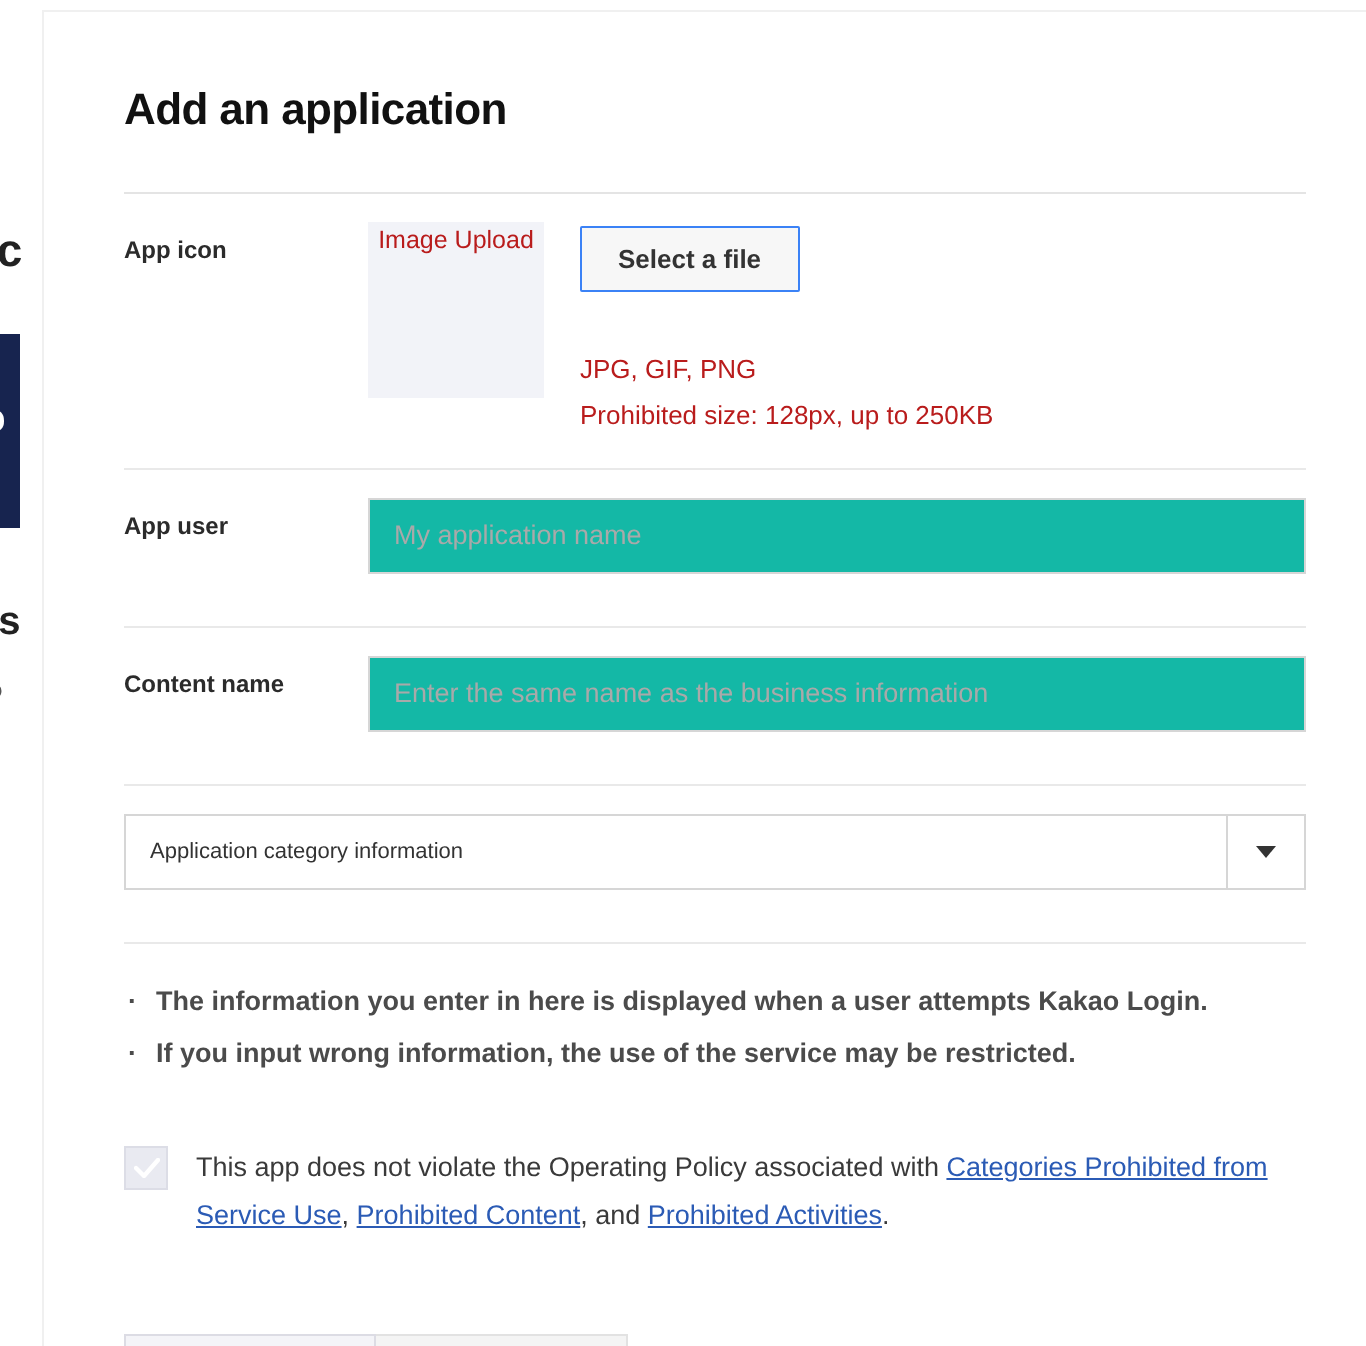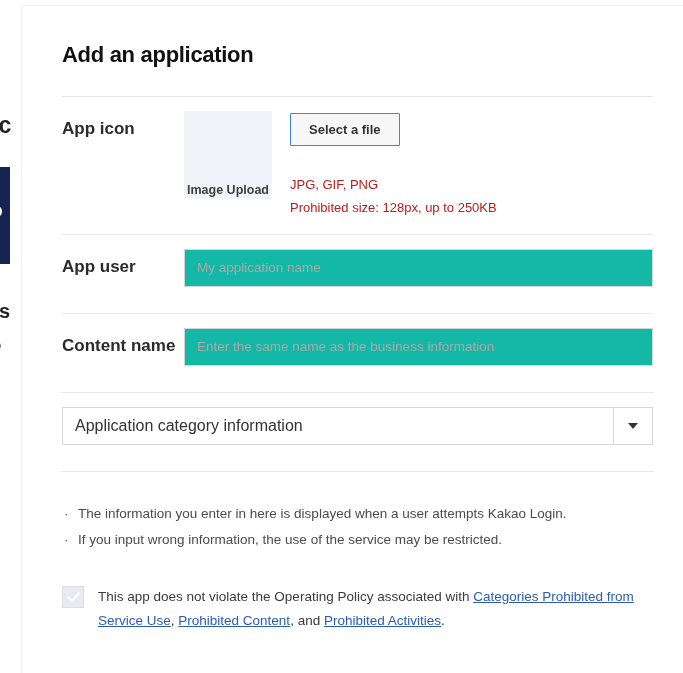--- a/index.html
+++ b/index.html
@@ -102,48 +102,47 @@
   .form-row {
     display: flex;
     align-items: flex-start;
     border-bottom: 1px solid #e9e9e9;
     min-height: 50px;
     padding: 14px 0;
   }
   .form-label {
     width: 122px;
     flex: 0 0 122px;
-    font-size: 17px;
+    font-size: 12px;
     font-weight: bold;
     color: #2b2b2b;
     line-height: 1.45;
     padding-top: 6px;
   }
   .form-field {
     flex: 1 1 auto;
   }
 
   
   .icon-row-content {
     display: flex;
     align-items: flex-start;
   }
   .image-upload-box {
     width: 88px;
     height: 88px;
     background: #f2f3f8;
     display: flex;
-    align-items: flex-end;
+    align-items: flex-start;
     justify-content: center;
     text-align: center;
     font-size: 12.5px;
-    color: #404040;
+    color: #b91c1c;
     line-height: 1.45;
     flex: 0 0 88px;
-    font-weight: bold;
   }
   .icon-right {
     margin-left: 18px;
     padding-top: 2px;
   }
   .select-file-btn {
     display: inline-block;
     border: 1px solid #3b82f6;
     background: #f7f7f7;
     color: #333333;
@@ -182,21 +181,21 @@
     position: relative;
     width: 100%;
     height: 38px;
     border: 1px solid #d6d6d6;
     box-sizing: border-box;
     background: #ffffff;
     display: flex;
     align-items: center;
   }
   .select-value {
-    font-size: 16px;
+    font-size: 11px;
     color: #333333;
     padding: 0 12px;
     flex: 1 1 auto;
   }
   .select-arrow {
     width: 38px;
     height: 36px;
     border-left: 1px solid #d6d6d6;
     display: flex;
     align-items: center;
@@ -206,22 +205,23 @@
   .caret {
     width: 0;
     height: 0;
     border-left: 5px solid transparent;
     border-right: 5px solid transparent;
     border-top: 6px solid #333333;
   }
 
   
   .notes {
-    margin-top: 29px;
+    margin-top: 16px;
     padding-bottom: 4px;
+    font-weight: bold;
   }
   .note-item {
     font-size: 13.5px;
     color: #4b4b4b;
     line-height: 1.95;
     position: relative;
     padding-left: 16px;
   }
   .note-item::before {
     content: "·";

